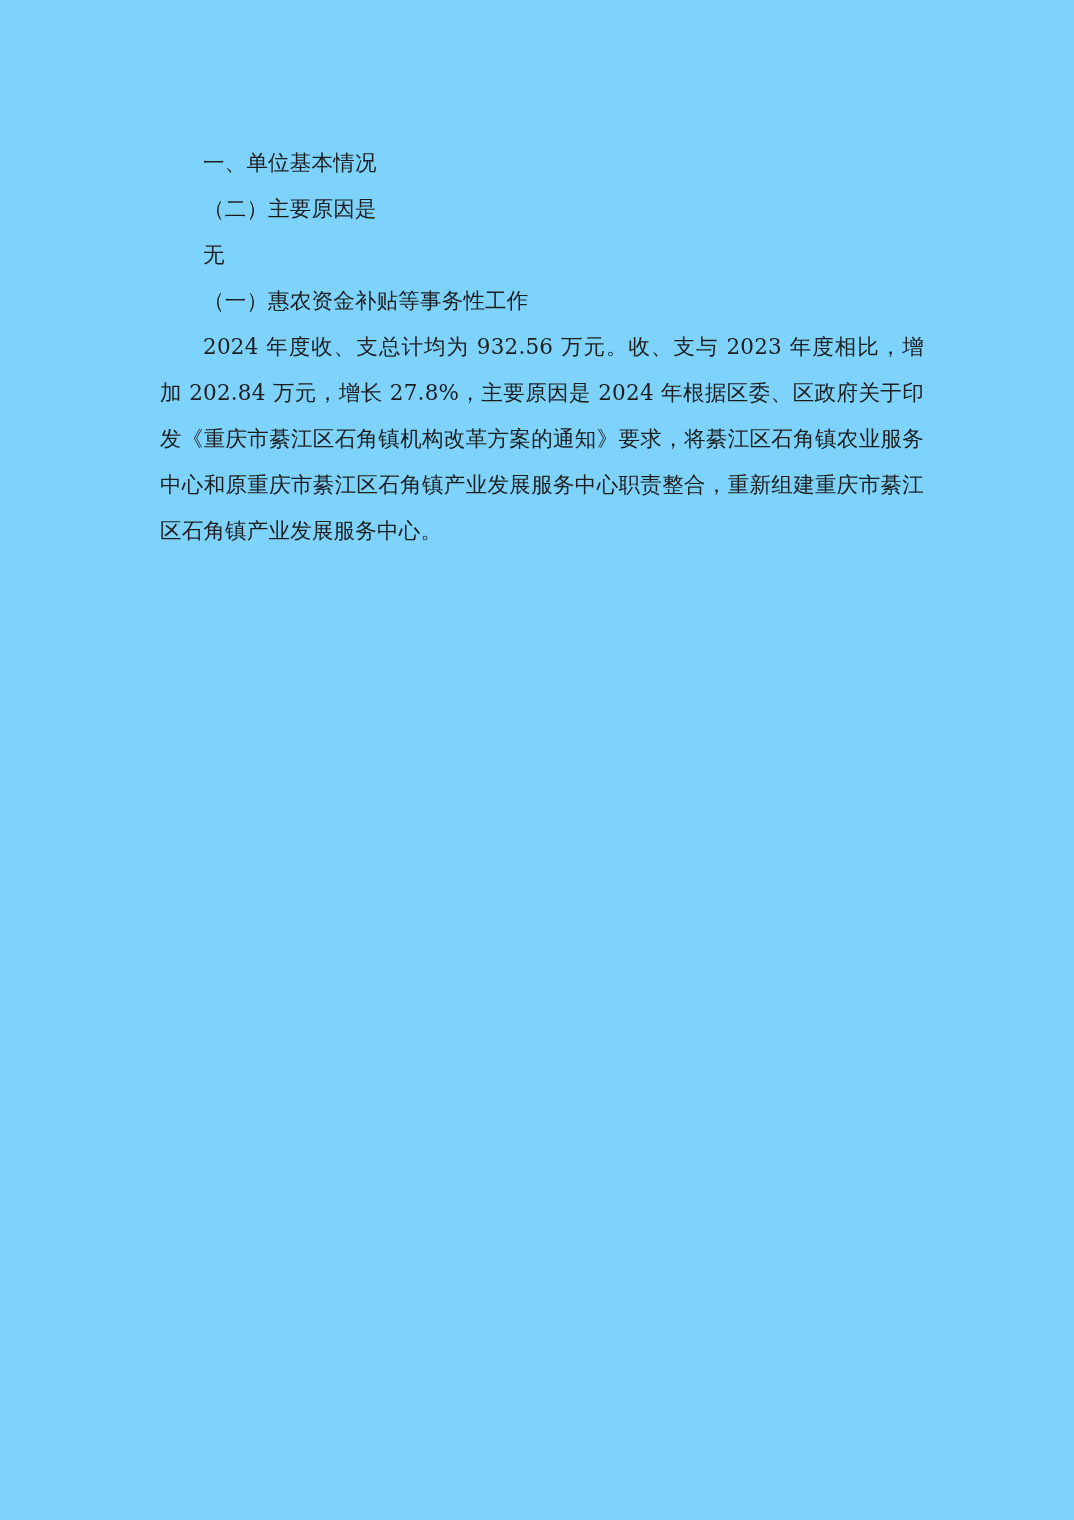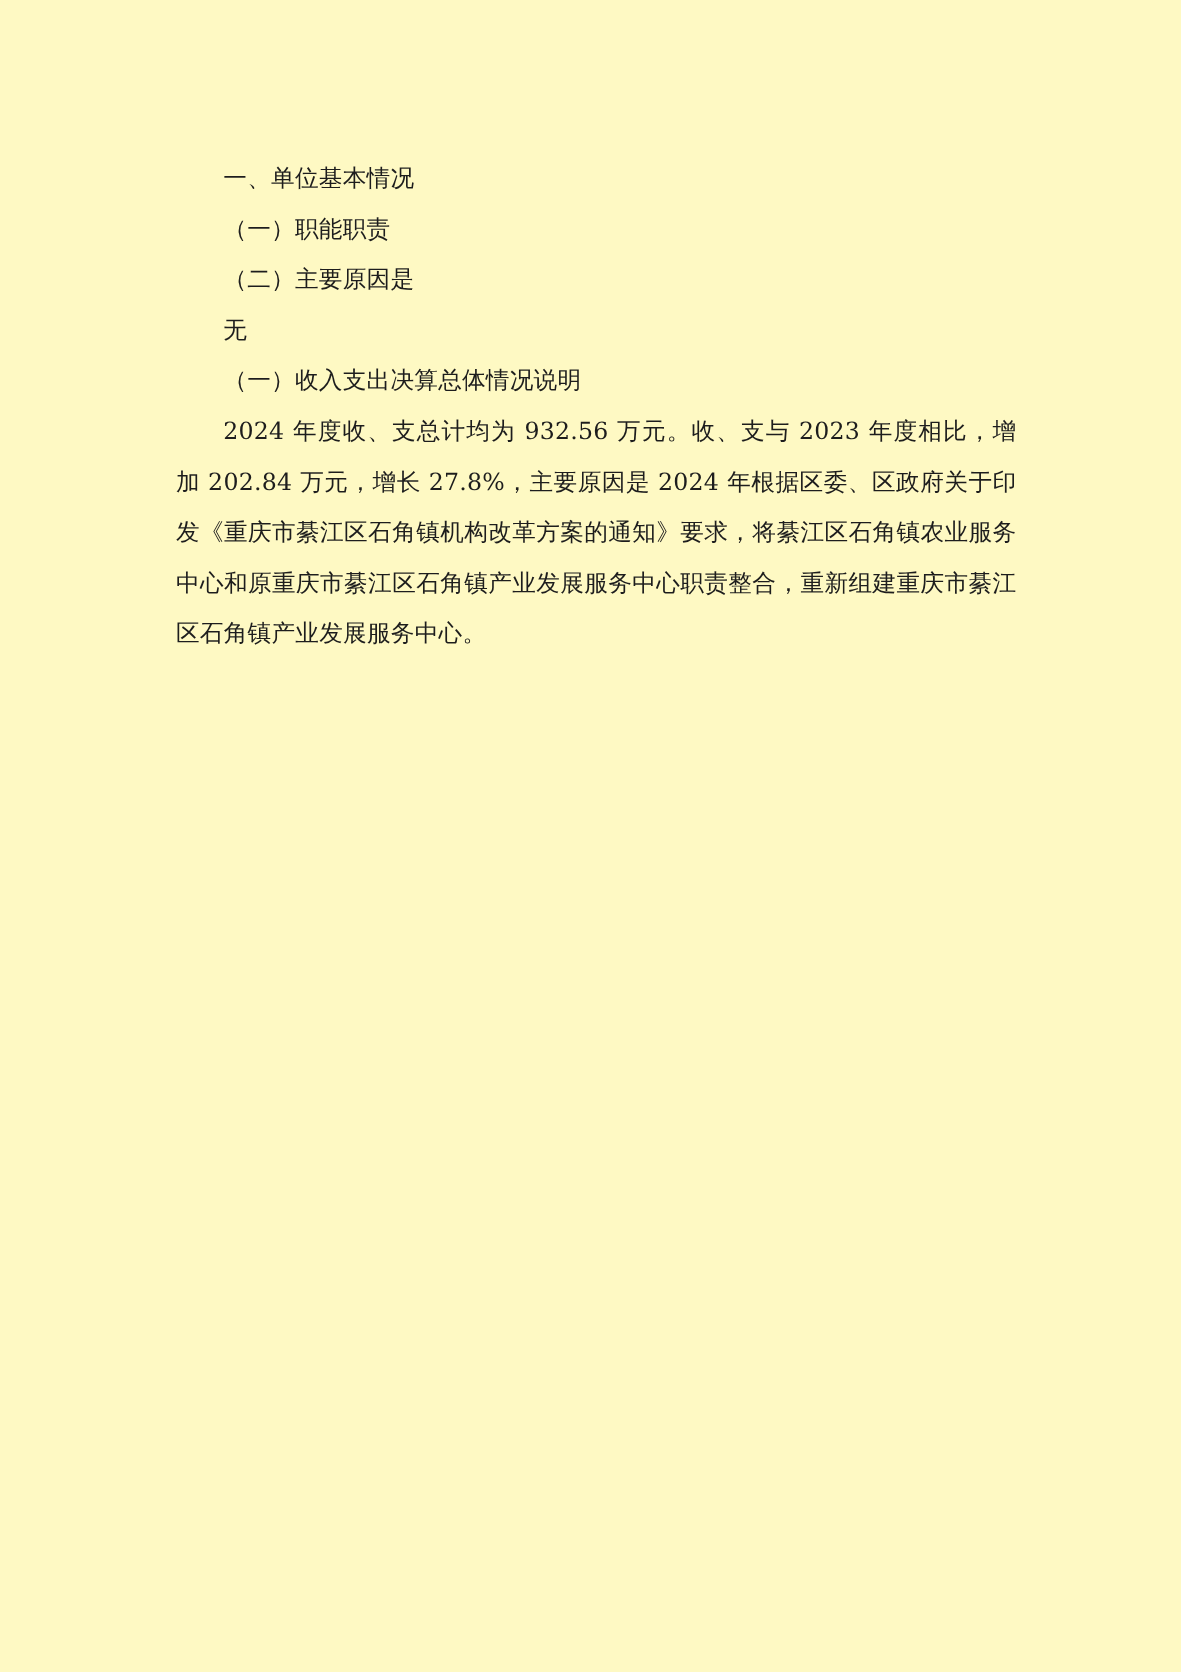--- a/index.html
+++ b/index.html
@@ -13,21 +13,21 @@
     font-family: "DejaVu Serif", "Liberation Serif", serif;
     color: #1a1a1a;
     overflow: hidden;
   }
   .page {
     position: relative;
     width: 1074px;
     height: 1520px;
     box-sizing: border-box;
     padding: 140px 150px 60px 160px;
-    background: #fef9c3;
+    background: #7dd3fc;
   }
   .doc-body {
     font-size: 21.5px;
     line-height: 46px;
     text-align: justify;
     text-justify: inter-ideograph;
     color: #1d1d1d;
   }
   p {
     margin: 0;
@@ -45,27 +45,26 @@
   }
 </style>
 </head>
 <body>
 
 <div class="page">
   <div class="doc-body">
 
     <p class="heading">一、单位基本情况</p>
 
-    <p class="heading">（一）职能职责</p>
 
 
     <p class="heading">（二）主要原因是</p>
 
     <p class="heading">无</p>
 
 
-    <p class="heading">（一）收入支出决算总体情况说明</p>
+    <p class="heading">（一）惠农资金补贴等事务性工作</p>
 
     <p class="para">2024 年度收、支总计均为 932.56 万元。收、支与 2023 年度相比，增加 202.84 万元，增长 27.8%，主要原因是 2024 年根据区委、区政府关于印发《重庆市綦江区石角镇机构改革方案的通知》要求，将綦江区石角镇农业服务中心和原重庆市綦江区石角镇产业发展服务中心职责整合，重新组建重庆市綦江区石角镇产业发展服务中心。</p>
 
 
   </div>
 </div>
 
 </body></html>

